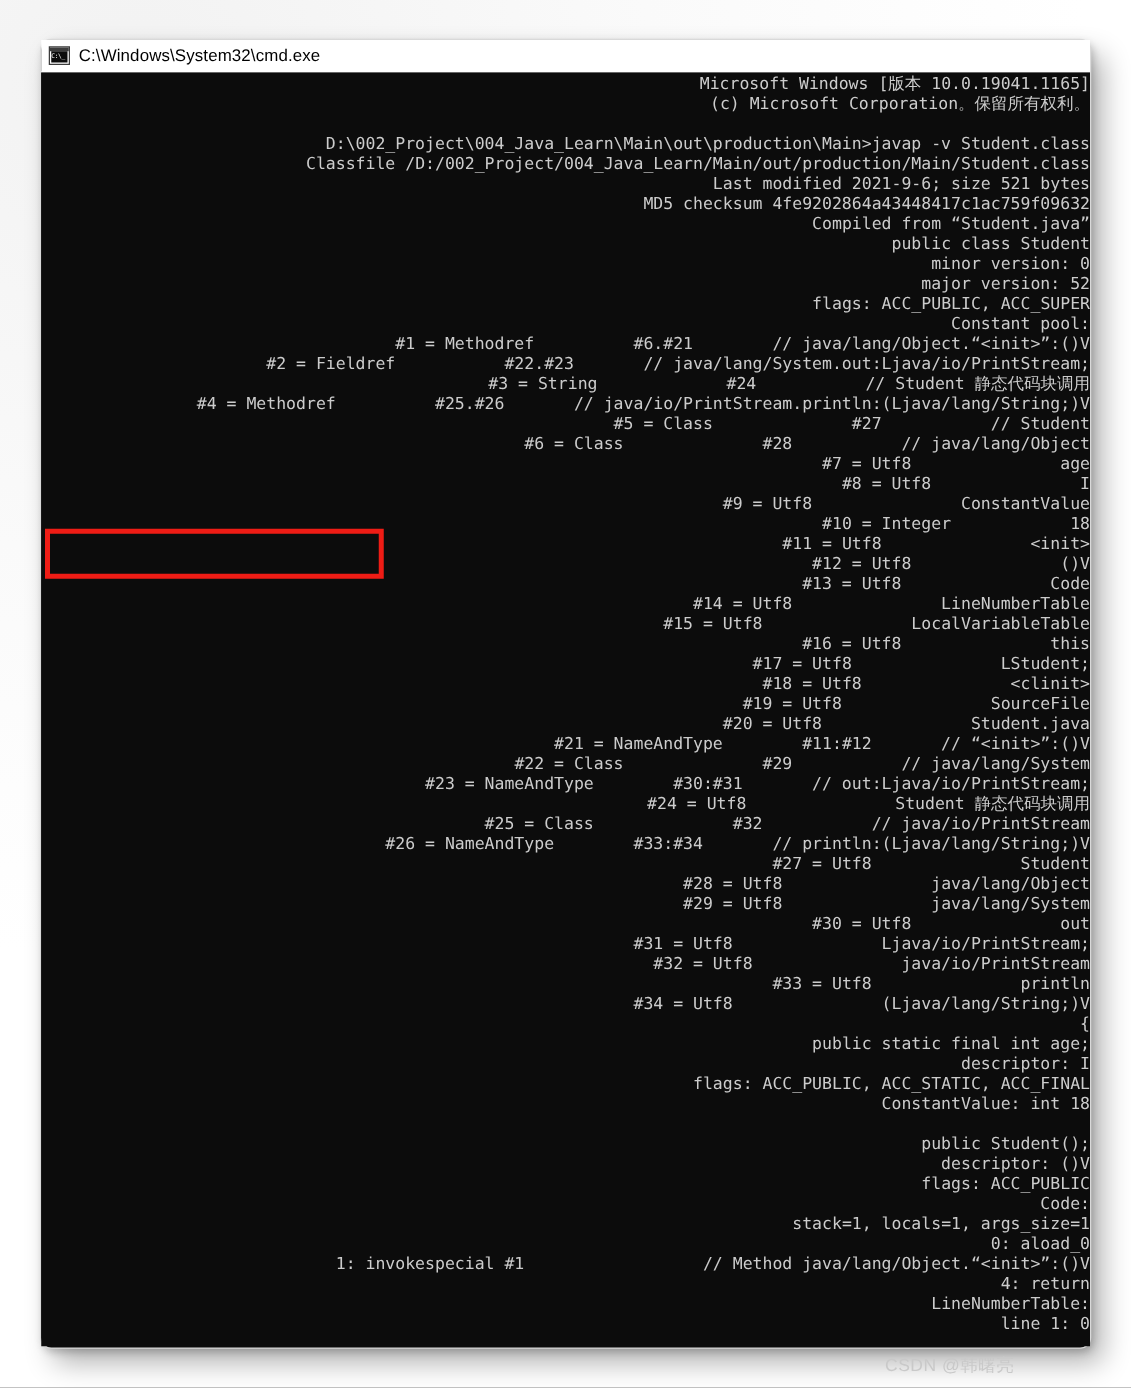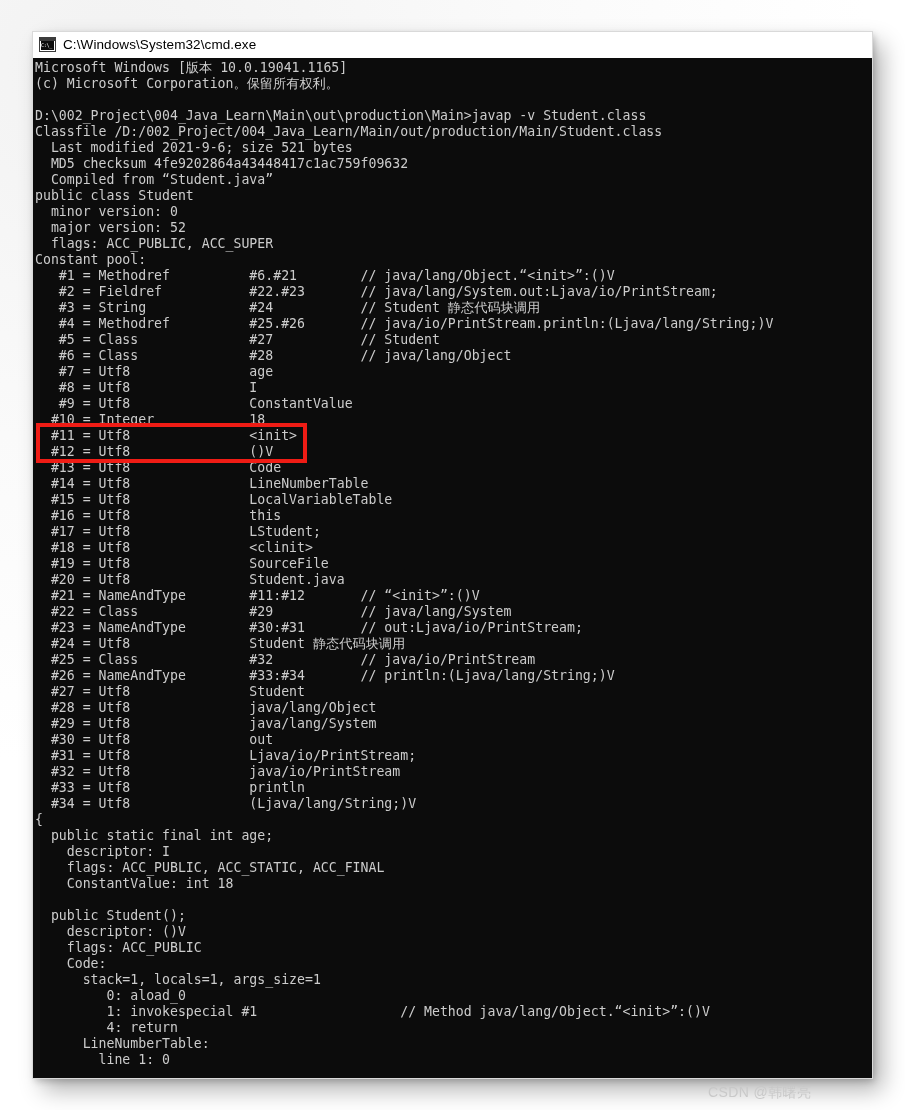--- a/index.html
+++ b/index.html
@@ -26,20 +26,21 @@
     position: absolute;
     left: 33px;
     top: 32px;
     width: 839px;
     height: 1046px;
     background: #0c0c0c;
     box-shadow:
       0 0 0 1px #d9d9d9,
       10px 12px 22px rgba(0,0,0,0.30),
       2px 3px 7px rgba(0,0,0,0.22);
+    border-radius: 8px;
   }
 
   #title-bar {
     height: 26px;
     background: #ffffff;
     display: flex;
     align-items: center;
     padding-left: 6px;
     box-sizing: border-box;
     border-bottom: 1px solid #ffffff;
@@ -132,21 +133,21 @@
 
 <div id="page-backdrop"></div>
 
 <div id="console-window" style="background: rgb(12, 12, 12);">
 
   <div id="title-bar" style="background: rgb(255, 255, 255);">
     <span id="cmd-icon"></span>
     <span id="title-text">C:\Windows\System32\cmd.exe</span>
   </div>
 
-  <div id="console-body" style="background: rgb(12, 12, 12);">
+  <div id="console-body" style="background: rgb(12, 12, 12); text-align: right;">
     <pre id="console-text" style="color: rgb(204, 204, 204);">Microsoft Windows [版本 10.0.19041.1165]
 (c) Microsoft Corporation。保留所有权利。
 
 D:\002_Project\004_Java_Learn\Main\out\production\Main&gt;javap -v Student.class
 Classfile /D:/002_Project/004_Java_Learn/Main/out/production/Main/Student.class
   Last modified 2021-9-6; size 521 bytes
   MD5 checksum 4fe9202864a43448417c1ac759f09632
   Compiled from “Student.java”
 public class Student
   minor version: 0

